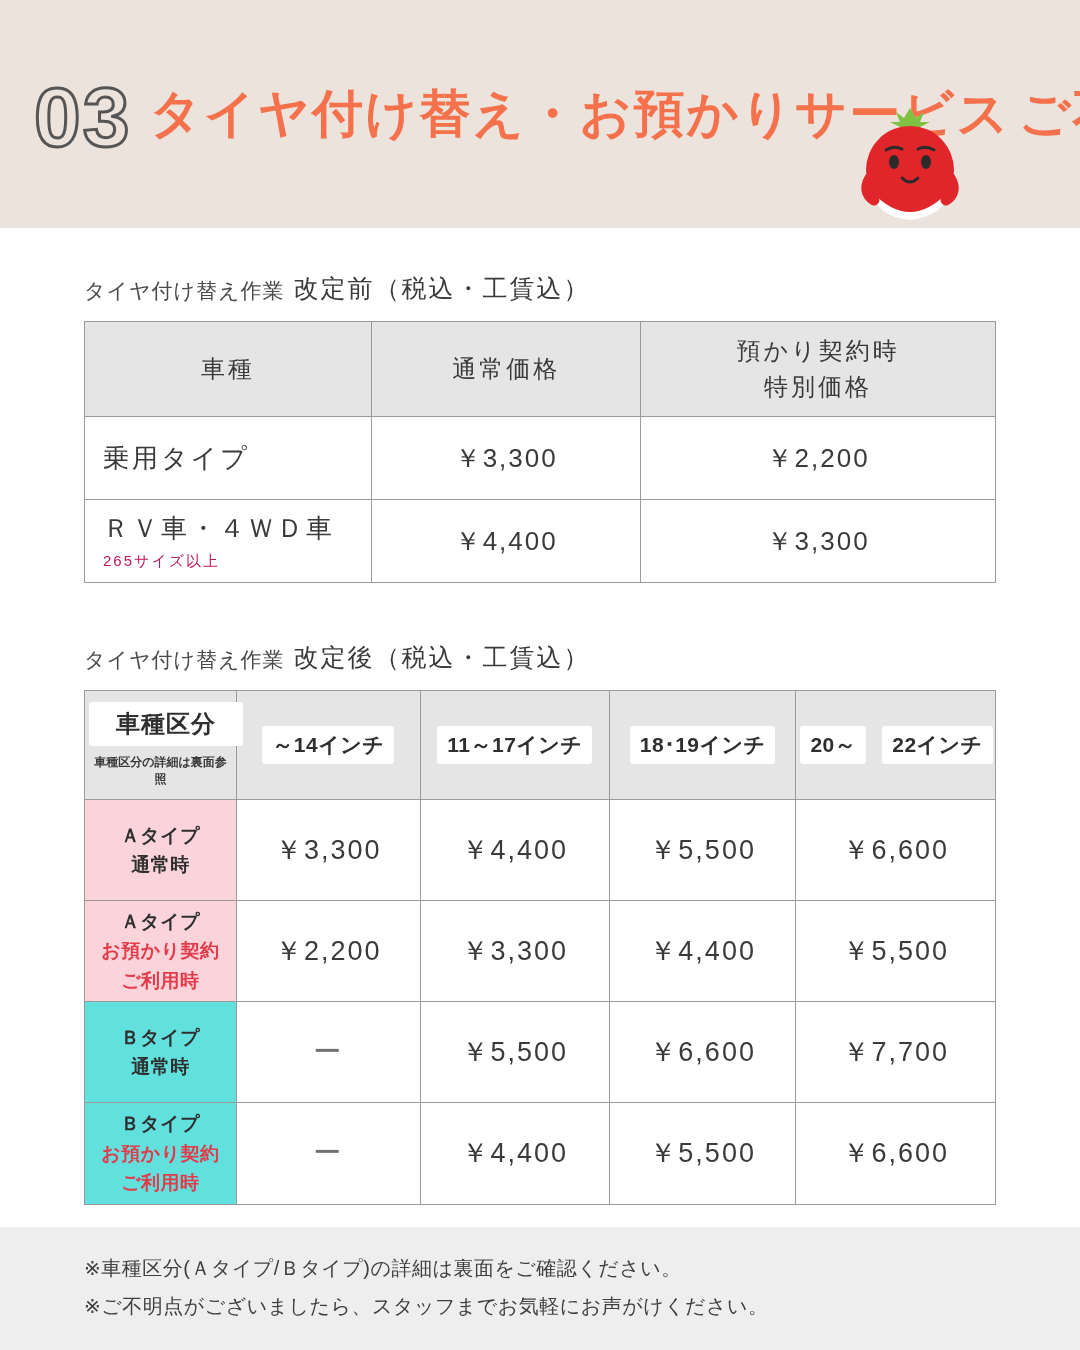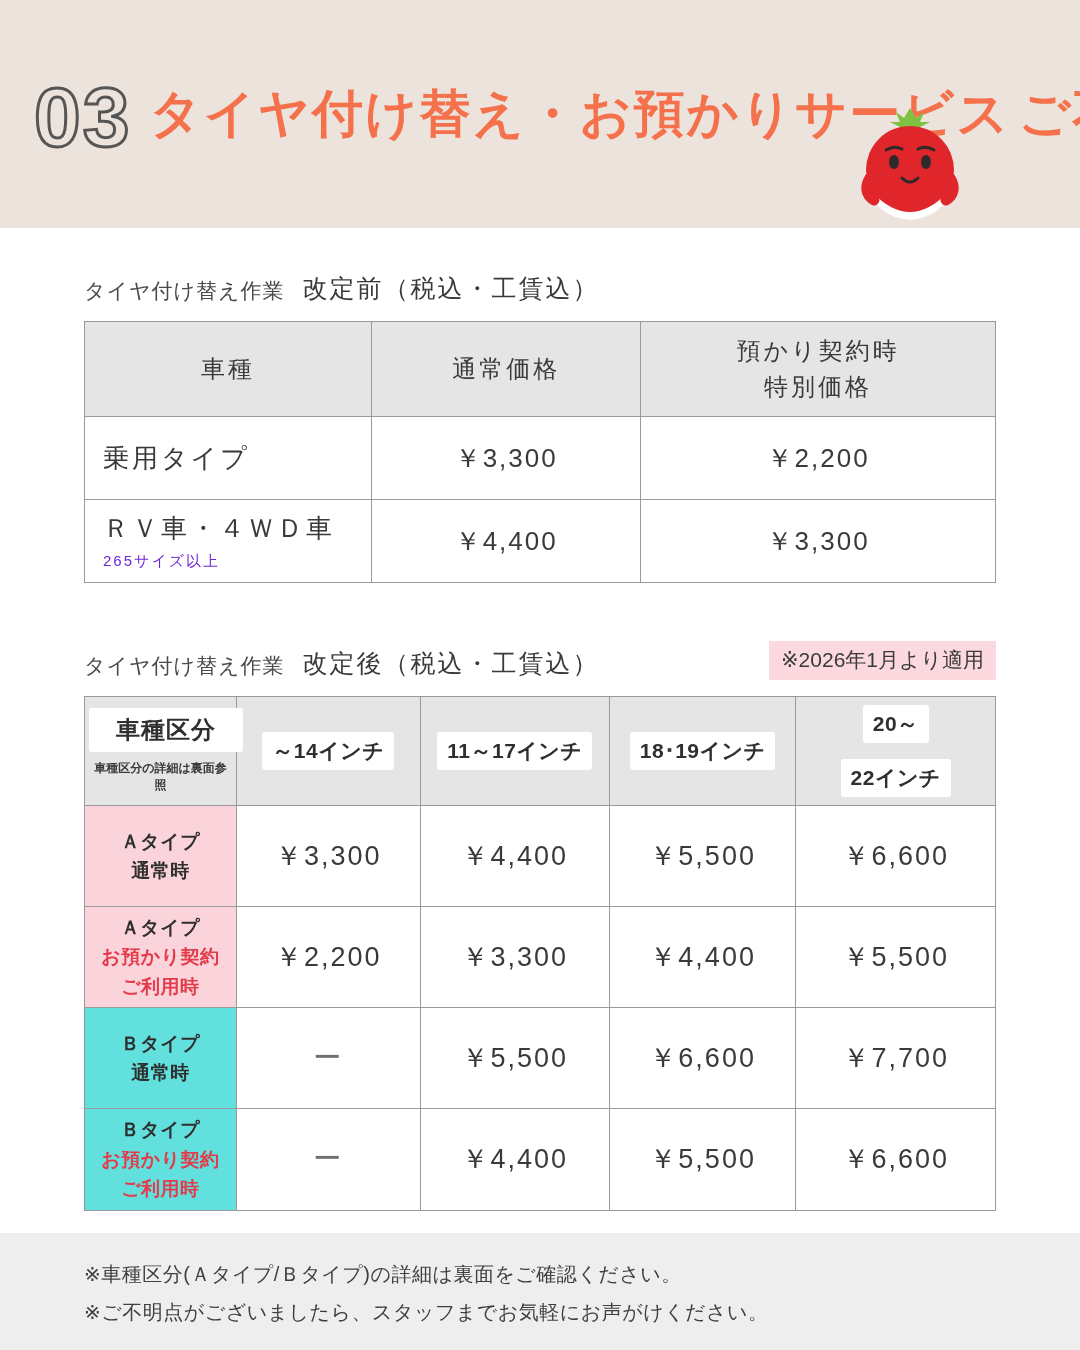--- a/index.html
+++ b/index.html
@@ -63,21 +63,21 @@
 
   
   .content {
     padding: 0 84px;
     box-sizing: border-box;
   }
 
   .section-label-row {
     display: flex;
     align-items: flex-end;
-    gap: 18px;
+    gap: 9px;
     margin-top: 44px;
     margin-bottom: 16px;
   }
   .section-label-small {
     font-size: 21px;
     color: #4a4a4a;
     letter-spacing: 1px;
   }
   .section-label-big {
     font-size: 25px;
@@ -123,21 +123,21 @@
     letter-spacing: 2px;
   }
   .tbl1 td.cell-left {
     text-align: left;
     padding-left: 18px;
     letter-spacing: 3px;
   }
   .tbl1 .sub-note {
     display: block;
     font-size: 15px;
-    color: #6d28d9;
+    color: #be185d;
     letter-spacing: 2px;
     margin-top: 6px;
   }
 
   
   .tbl2 {
     border-collapse: collapse;
     width: 100%;
     table-layout: fixed;
   }
@@ -165,21 +165,20 @@
     color: #2f2f2f;
     white-space: nowrap;
   }
   .chip-big {
     font-size: 24px;
     letter-spacing: 1px;
     padding: 6px 27px;
   }
   .chip-stack {
     display: flex;
-    flex-direction: column;
     align-items: center;
     gap: 16px;
   }
   .head-note {
     display: block;
     font-size: 12px;
     font-weight: bold;
     color: #3a3a3a;
     margin-top: 8px;
     letter-spacing: 0px;
@@ -282,21 +281,20 @@
         </td>
         <td>￥4,400</td>
         <td>￥3,300</td>
       </tr>
     </tbody>
   </table>
 
   <div class="section-label-row" style="margin-top:58px;">
     <span class="section-label-small">タイヤ付け替え作業</span>
     <span class="section-label-big">改定後（税込・工賃込）</span>
-    <span class="apply-badge">※2026年1月より適用</span>
   </div>
 
   <table class="tbl2">
     <thead>
       <tr>
         <th style="width:16.5%">
           <span class="chip chip-big">車種区分</span>
           <span class="head-note">車種区分の詳細は裏面参照</span>
         </th>
         <th style="width:20.2%">

